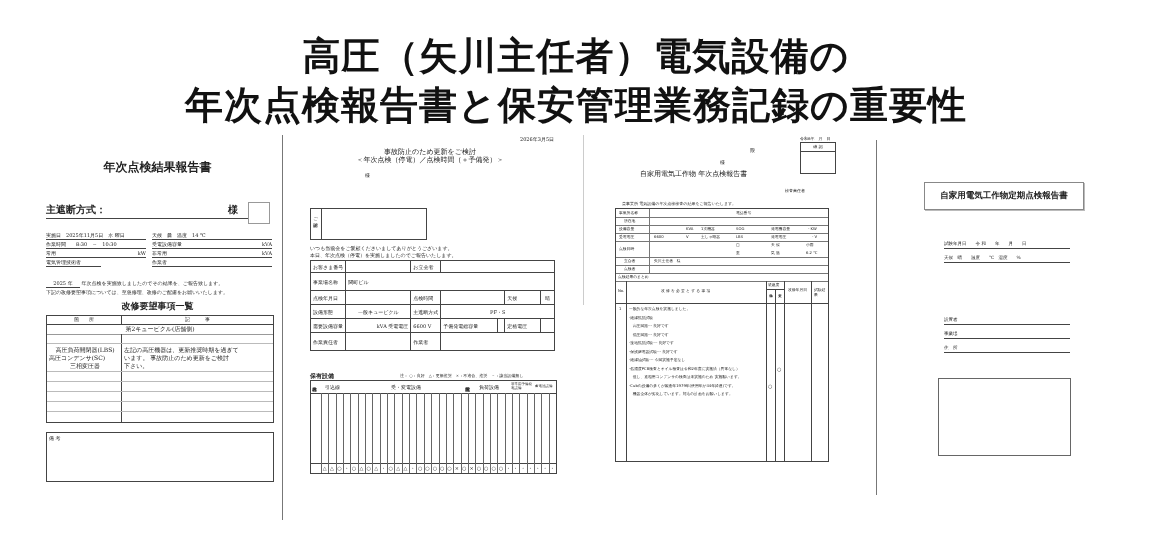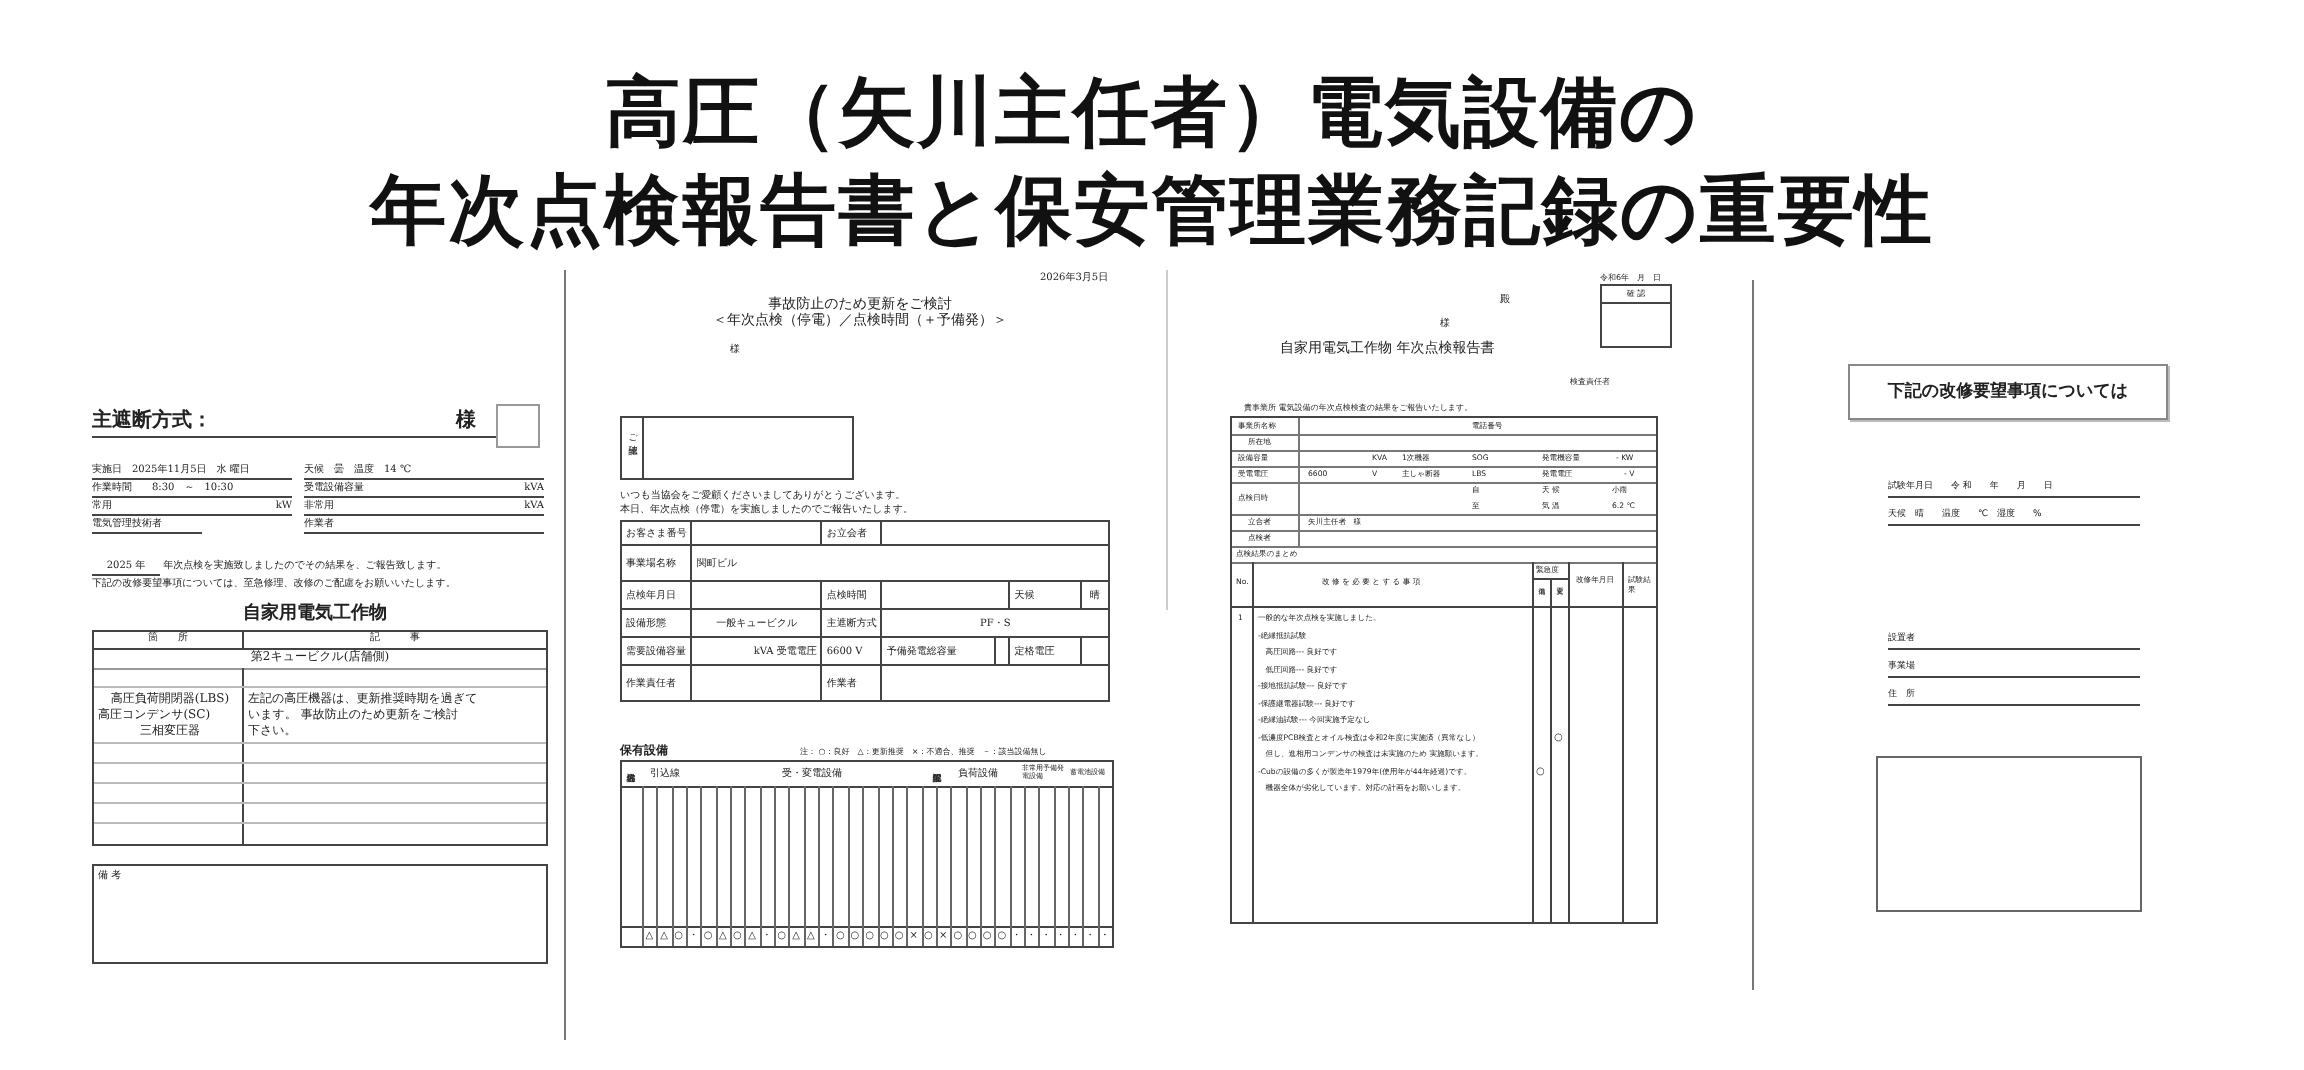--- a/index.html
+++ b/index.html
@@ -20,40 +20,41 @@
 <body>
 
 <div class="title t1">高圧（矢川主任者）電気設備の</div>
 <div class="title t2">年次点検報告書と保安管理業務記録の重要性</div>
 
 <div class="vline" style="left:282px;top:135px;height:385px;"></div>
 <div class="vline" style="left:583px;top:135px;height:170px;background:#ccc;"></div>
 <div class="vline" style="left:876px;top:140px;height:355px;"></div>
 
 <div class="doc" style="left:40px;top:140px;width:235px;height:350px;">
+  <div class="abs" style="left:0;top:20px;width:235px;text-align:center;font-size:12px;line-height:14px;font-weight:bold;">年次点検結果報告書</div>
   <div class="abs uline" style="left:6px;top:62px;width:202px;height:16px;"></div>
   <div class="abs" style="left:6px;top:63px;font-size:10px;font-weight:bold;">主遮断方式：</div>
   <div class="abs" style="left:188px;top:63px;font-size:10px;font-weight:bold;">様</div>
   <div class="abs" style="left:208px;top:62px;width:20px;height:20px;border:1px solid #999;"></div>
 
   <div class="abs s uline" style="left:6px;top:92px;width:100px;">実施日　2025年11月5日　水 曜日</div>
   <div class="abs s uline" style="left:112px;top:92px;width:120px;">天候　曇　温度　14 ℃</div>
   <div class="abs s uline" style="left:6px;top:101px;width:100px;">作業時間　　8:30　～　10:30</div>
   <div class="abs s uline" style="left:112px;top:101px;width:120px;"><span>受電設備容量</span><span style="float:right">kVA</span></div>
   <div class="abs s uline" style="left:6px;top:110px;width:100px;"><span>常用</span><span style="float:right">kW</span></div>
   <div class="abs s uline" style="left:112px;top:110px;width:120px;"><span>非常用</span><span style="float:right">kVA</span></div>
   <div class="abs s uline" style="left:6px;top:119px;width:55px;">電気管理技術者</div>
   <div class="abs s uline" style="left:112px;top:119px;width:120px;">作業者</div>
 
   <div class="abs s" style="left:6px;top:140px;">
     <span class="uline" style="display:inline-block;width:34px;text-align:center">2025 年</span>
     <span>年次点検を実施致しましたのでその結果を、ご報告致します。</span>
   </div>
   <div class="abs s" style="left:6px;top:149px;">下記の改修要望事項については、至急修理、改修のご配慮をお願いいたします。</div>
-  <div class="abs" style="left:0;top:160px;width:235px;text-align:center;font-size:9px;font-weight:bold;">自家用電気工作物</div>
+  <div class="abs" style="left:0;top:160px;width:235px;text-align:center;font-size:9px;font-weight:bold;">改修要望事項一覧</div>
 
   <div class="abs" style="left:6px;top:175px;width:226px;height:106px;border:1px solid #444;">
     <div class="abs s" style="left:0;top:0;width:74px;height:8px;border-bottom:1px solid #444;border-right:1px solid #444;text-align:center;">箇　　所</div>
     <div class="abs s" style="left:75px;top:0;width:151px;height:8px;border-bottom:1px solid #444;text-align:center;">記　　　事</div>
     <div class="abs s6" style="left:0;top:9px;width:226px;height:9px;border-bottom:1px solid #999;text-align:center;">第2キュービクル(店舗側)</div>
     <div class="abs" style="left:74px;top:18px;width:1px;height:88px;background:#444;"></div>
     <div class="abs" style="left:0;top:27px;width:226px;height:0;border-bottom:1px solid #bbb;"></div>
     <div class="abs s6" style="left:2px;top:30px;width:72px;text-align:center">高圧負荷開閉器(LBS)</div>
     <div class="abs s6" style="left:2px;top:38px;width:72px;">高圧コンデンサ(SC)</div>
     <div class="abs s6" style="left:2px;top:46px;width:72px;text-align:center">三相変圧器</div>
@@ -293,21 +294,21 @@
       <div>-Cubの設備の多くが製造年1979年(使用年が44年経過)です。</div>
       <div>　機器全体が劣化しています。対応の計画をお願いします。</div>
     </div>
     <span class="abs" style="left:161px;top:156px;font-size:5px">○</span>
     <span class="abs" style="left:152px;top:173px;font-size:5px">○</span>
   </div>
 </div>
 
 <div class="doc" style="left:900px;top:170px;width:200px;height:310px;font-family:'DejaVu Sans','Liberation Sans',sans-serif;">
   <div class="abs" style="left:24px;top:12px;width:158px;height:26px;border:1px solid #888;box-shadow:1px 1px 0 #bbb;">
-    <div class="abs" style="left:0;top:7px;width:158px;text-align:center;font-size:8.5px;font-weight:bold;white-space:nowrap;">下記の改修要望事項については</div>
+    <div class="abs" style="left:0;top:7px;width:158px;text-align:center;font-size:8.5px;font-weight:bold;white-space:nowrap;">自家用電気工作物定期点検報告書</div>
   </div>
   <div class="abs uline" style="left:44px;top:70px;width:126px;font-size:4.5px;line-height:8px;white-space:nowrap;">試験年月日　　令 和　　年　　月　　日</div>
   <div class="abs uline" style="left:44px;top:84px;width:126px;font-size:4.5px;line-height:8px;white-space:nowrap;">天候　晴　　温度　　℃　湿度　　%</div>
 
   <div class="abs uline" style="left:44px;top:146px;width:126px;font-size:4.5px;line-height:8px;">設置者</div>
   <div class="abs uline" style="left:44px;top:160px;width:126px;font-size:4.5px;line-height:8px;">事業場</div>
   <div class="abs uline" style="left:44px;top:174px;width:126px;font-size:4.5px;line-height:8px;">住　所</div>
 
   <div class="abs" style="left:38px;top:208px;width:131px;height:76px;border:1.5px solid #666;"></div>
 </div>

